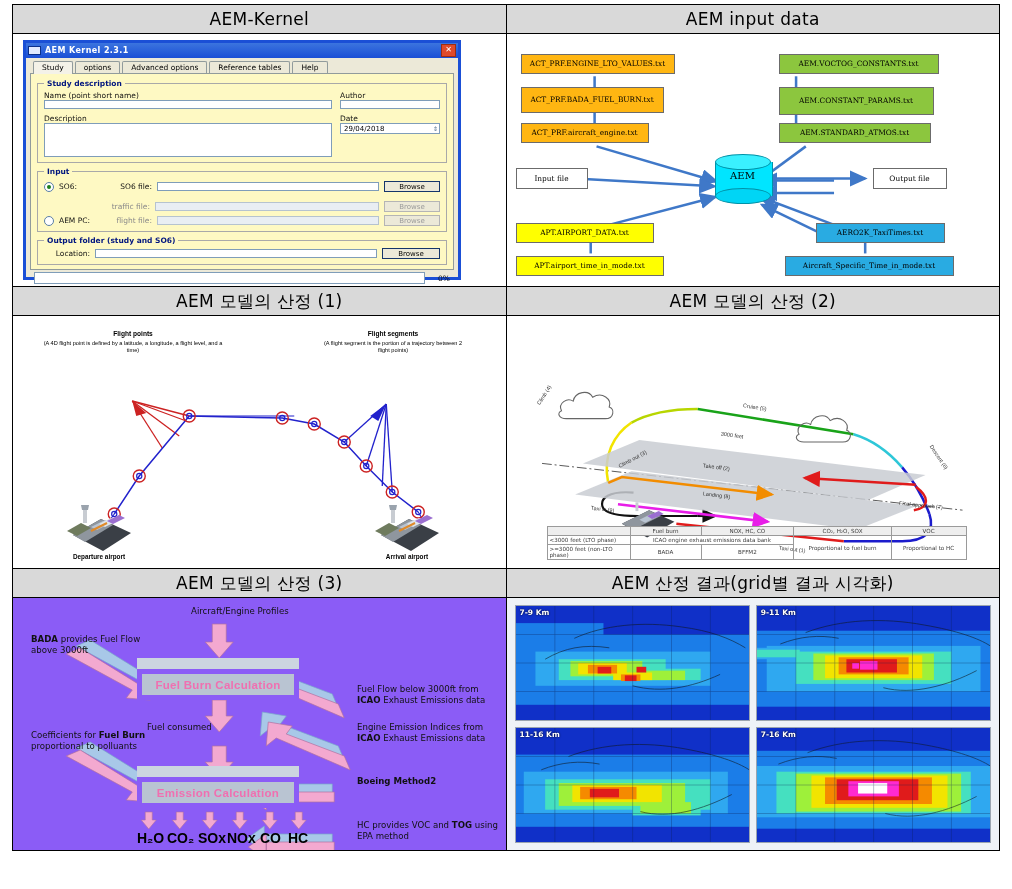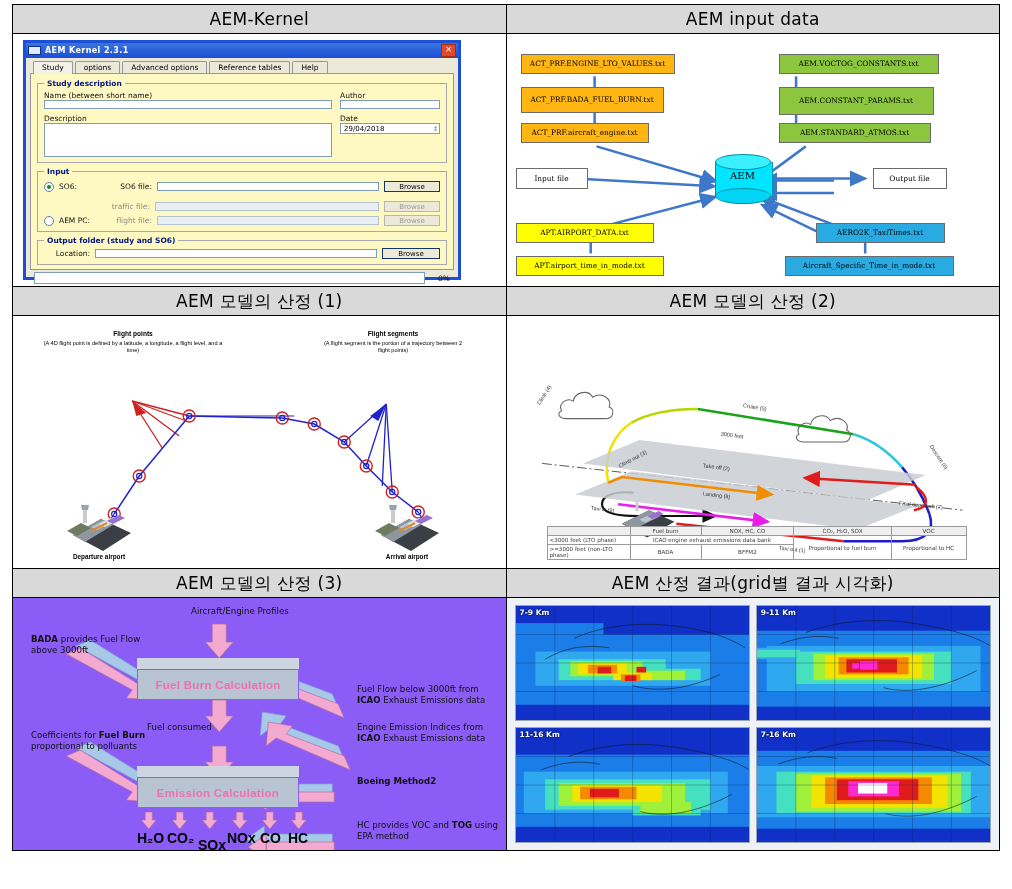--- a/index.html
+++ b/index.html
@@ -92,21 +92,21 @@
         vertical-align:middle;font-weight:normal;}
   .ptab td.l{text-align:left;}
 
   
   .fc{position:absolute;inset:0;background:#8b5cf6;}
   .fc .t{position:absolute;font-size:8.6px;line-height:1.25;color:#111;
          font-family:"DejaVu Sans","Liberation Sans",sans-serif;}
   .fc .t b{font-weight:bold;}
   .box3d{position:absolute;}
   .box3d .face{position:absolute;left:0;top:11px;width:100%;height:31px;
-        background:#b9c4d2;border:1px solid #8b5cf6;box-sizing:border-box;
+        background:#b9c4d2;border:5px solid #8b5cf6;box-sizing:border-box;
         display:flex;align-items:center;justify-content:center;
         color:#f06fb0;font-weight:bold;font-size:11.5px;letter-spacing:.3px;}
   .box3d .topf{position:absolute;left:0;top:0;width:100%;height:12px;background:#ccd5e0;}
   .sp-out{position:absolute;font-size:14px;font-weight:bold;}
 
   
   .maps{position:absolute;inset:0;background:#eef2f7;padding:7px 8px;box-sizing:border-box;
         display:grid;grid-template-columns:1fr 1fr;grid-template-rows:1fr 1fr;gap:6px;}
   .map{position:relative;border:1px solid #9aa4b0;overflow:hidden;background:#0f3fd0;}
   .map .mlab{position:absolute;left:4px;top:2px;color:#fff;font-size:7.5px;font-weight:bold;
@@ -143,21 +143,21 @@
             <div class="k-tab">Reference tables</div>
             <div class="k-tab">Help</div>
           </div>
 
           <div class="k-panel">
 
             <fieldset class="gb">
               <legend>Study description</legend>
               <div style="display:flex;gap:8px;">
                 <div style="flex:1;">
-                  <div class="lbl">Name (between short name)</div>
+                  <div class="lbl">Name (point short name)</div>
                   <div class="tin"></div>
                   <div class="lbl" style="margin-top:5px;">Description</div>
                   <div class="tin" style="height:34px;"></div>
                 </div>
                 <div style="width:100px;">
                   <div class="lbl">Author</div>
                   <div class="tin"></div>
                   <div class="lbl" style="margin-top:5px;">Date</div>
                   <div class="spin">
                     <span>29/04/2018</span>
@@ -516,21 +516,21 @@
           <div class="topf"></div>
           <div class="face">Fuel Burn Calculation</div>
         </div>
         <div class="box3d" style="left:124px;top:168px;width:162px;height:42px;">
           <div class="topf"></div>
           <div class="face">Emission Calculation</div>
         </div>
 
         <div class="sp-out" style="left:124px;top:232px;">H₂O</div>
         <div class="sp-out" style="left:154px;top:232px;">CO₂</div>
-        <div class="sp-out" style="left:185px;top:239px;">SOx</div>
+        <div class="sp-out" style="left:185px;top:232px;">SOx</div>
         <div class="sp-out" style="left:214px;top:232px;">NOx</div>
         <div class="sp-out" style="left:247px;top:232px;">CO</div>
         <div class="sp-out" style="left:275px;top:232px;">HC</div>
       </div>
     </td>
 
     <td class="cell">
       <div class="maps">
 
         <div class="map">

